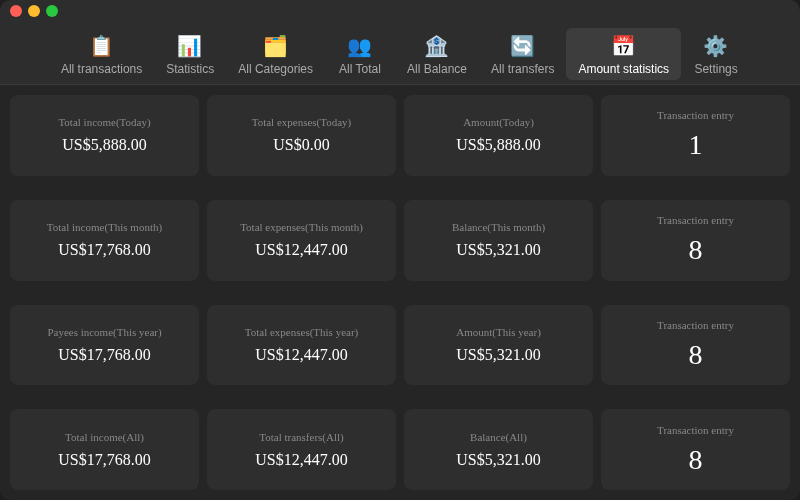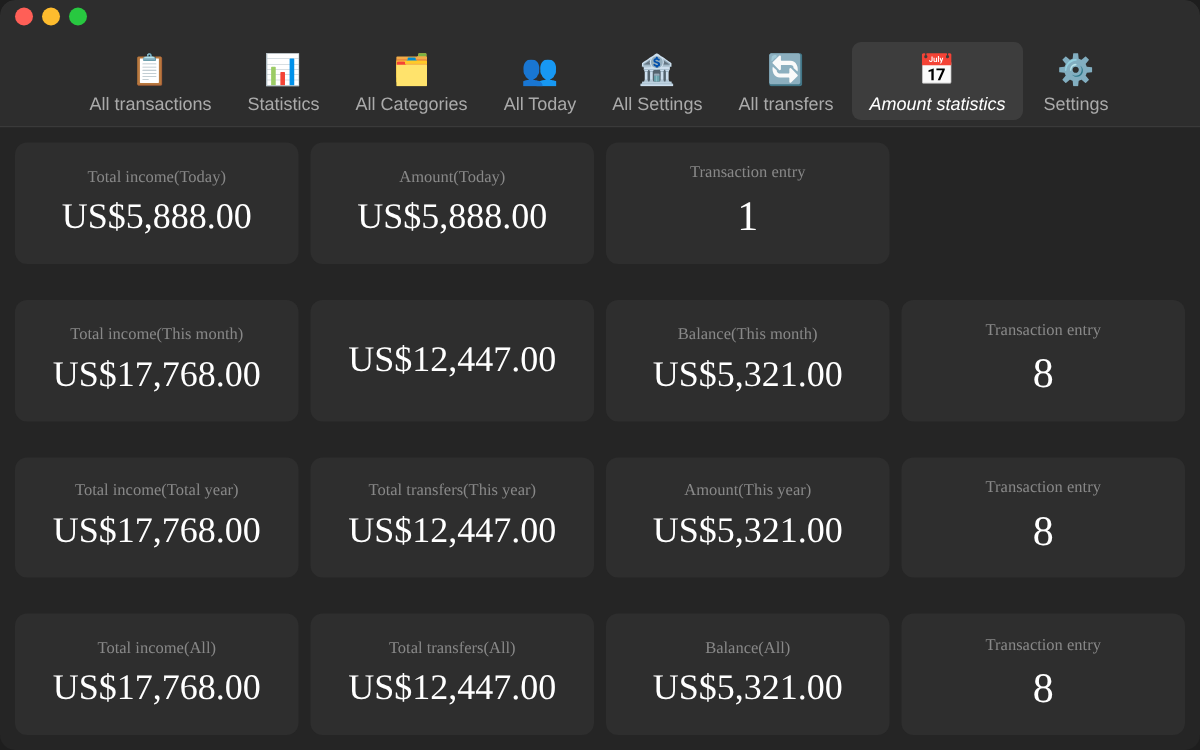--- a/index.html
+++ b/index.html
@@ -87,21 +87,20 @@
     }
 
     .toolbar-label {
       color: #aaa;
       font-size: 12px;
       white-space: nowrap;
     }
 
     .toolbar-item.active .toolbar-label {
       color: #fff;
-      font-style: italic;
     }
 
     
     .main {
       flex: 1;
       display: flex;
       flex-direction: column;
       background: #252525;
       padding: 10px;
       gap: 24px;
@@ -128,21 +127,21 @@
 
     .stat-label {
       color: #888;
       font-size: 11px;
       margin-bottom: 8px;
       text-align: center;
     }
 
     .stat-value {
       color: #ffffff;
-      font-size: 24px;
+      font-size: 16px;
       font-weight: 500;
       text-align: center;
     }
 
     .stat-value.number-only {
       font-size: 28px;
       font-weight: 300;
     }
   </style>
 </head>
@@ -165,25 +164,25 @@
     <div class="toolbar-item">
     <div class="toolbar-icon">📊</div>
     <span class="toolbar-label">Statistics</span>
   </div>
     <div class="toolbar-item">
     <div class="toolbar-icon">🗂️</div>
     <span class="toolbar-label">All Categories</span>
   </div>
     <div class="toolbar-item">
     <div class="toolbar-icon">👥</div>
-    <span class="toolbar-label">All Today</span>
+    <span class="toolbar-label">All Total</span>
   </div>
     <div class="toolbar-item">
     <div class="toolbar-icon">🏦</div>
-    <span class="toolbar-label">All Settings</span>
+    <span class="toolbar-label">All Balance</span>
   </div>
     <div class="toolbar-item">
     <div class="toolbar-icon">🔄</div>
     <span class="toolbar-label">All transfers</span>
   </div>
     <div class="toolbar-item active">
     <div class="toolbar-icon">📅</div>
     <span class="toolbar-label">Amount statistics</span>
   </div>
     <div class="toolbar-item">
@@ -192,52 +191,57 @@
   </div>
   </div>
 
 <div class="main" id="main-content">
     <div class="stats-row">
     <div class="stat-card">
       <div class="stat-label">Total income(Today)</div>
       <div class="stat-value">US$5,888.00</div>
     </div>
     <div class="stat-card">
+      <div class="stat-label">Total expenses(Today)</div>
+      <div class="stat-value">US$0.00</div>
+    </div>
+    <div class="stat-card">
       <div class="stat-label">Amount(Today)</div>
       <div class="stat-value">US$5,888.00</div>
     </div>
     <div class="stat-card">
       <div class="stat-label">Transaction entry</div>
       <div class="stat-value number-only">1</div>
     </div>
   </div>
     <div class="stats-row">
     <div class="stat-card">
       <div class="stat-label">Total income(This month)</div>
       <div class="stat-value">US$17,768.00</div>
     </div>
     <div class="stat-card">
+      <div class="stat-label">Total expenses(This month)</div>
       <div class="stat-value">US$12,447.00</div>
     </div>
     <div class="stat-card">
       <div class="stat-label">Balance(This month)</div>
       <div class="stat-value">US$5,321.00</div>
     </div>
     <div class="stat-card">
       <div class="stat-label">Transaction entry</div>
       <div class="stat-value number-only">8</div>
     </div>
   </div>
     <div class="stats-row">
     <div class="stat-card">
-      <div class="stat-label">Total income(Total year)</div>
+      <div class="stat-label">Payees income(This year)</div>
       <div class="stat-value">US$17,768.00</div>
     </div>
     <div class="stat-card">
-      <div class="stat-label">Total transfers(This year)</div>
+      <div class="stat-label">Total expenses(This year)</div>
       <div class="stat-value">US$12,447.00</div>
     </div>
     <div class="stat-card">
       <div class="stat-label">Amount(This year)</div>
       <div class="stat-value">US$5,321.00</div>
     </div>
     <div class="stat-card">
       <div class="stat-label">Transaction entry</div>
       <div class="stat-value number-only">8</div>
     </div>

